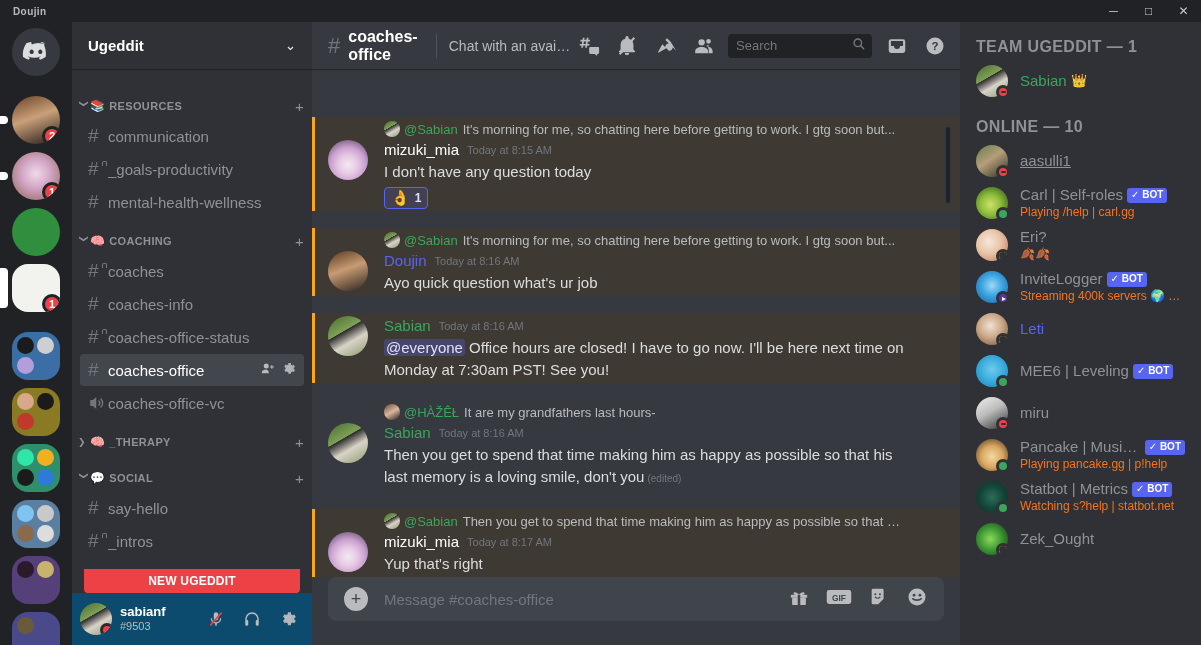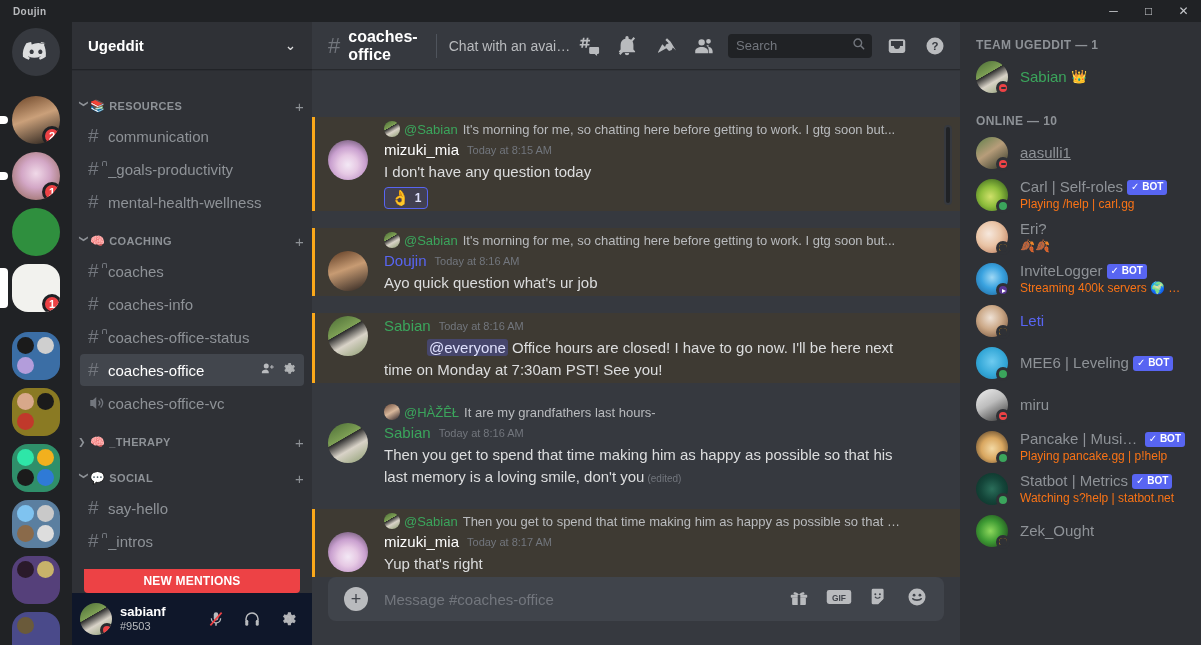--- a/index.html
+++ b/index.html
@@ -96,21 +96,21 @@
   }
   .chan .nm{ overflow:hidden; white-space:nowrap; text-overflow:ellipsis; }
   .chan .acts{ margin-left:auto; display:flex; gap:6px; align-items:center; color:#b9bbbe; }
   .newmentions{
     position:absolute; left:12px; right:12px; bottom:0; height:24px;
     background:#ed4245; color:#fff; border-radius:0 0 4px 4px;
     display:flex; align-items:center; justify-content:center;
     font-size:12px; font-weight:bold; letter-spacing:.2px; cursor:pointer;
   }
   .userpanel{
-    flex:0 0 52px; height:52px; background:#0f172a; display:flex;
+    flex:0 0 52px; height:52px; background:#0c4a6e; display:flex;
     align-items:center; padding:0 8px;
   }
   .upav{ position:relative; width:32px; height:32px; border-radius:50%; overflow:hidden; flex:0 0 32px; }
   .upstatus{
     position:absolute; right:-2px; bottom:-2px; width:14px; height:14px;
     border-radius:50%; border:3px solid #292b2f;
   }
   .upnames{ margin-left:8px; line-height:1.15; }
   .upname{ color:#fff; font-size:13px; font-weight:bold; }
   .uptag{ color:#b9bbbe; font-size:11px; }
@@ -167,21 +167,21 @@
     margin-right:16px; margin-top:1px;
   }
   .mcontent{ flex:1 1 auto; min-width:0; }
   .mhead{ display:flex; align-items:flex-end; line-height:1.375rem; }
   .mauthor{ font-size:15px; font-weight:500; }
   .mtime{ color:#72767d; font-size:11px; margin-left:8px; }
   .mtext{ color:#dcddde; font-size:15px; line-height:1.375rem; word-wrap:break-word; }
   .edited{ color:#72767d; font-size:10px; margin-left:3px; }
   .ping{
     background:rgba(88,101,242,.3); color:#dee0fc; border-radius:3px;
-    padding:0 2px; font-weight:500;margin-left:43px;
+    padding:0 2px; font-weight:500;
   }
   .reactions{ display:flex; margin-top:4px; }
   .reaction{
     display:flex; align-items:center; gap:5px; height:22px; padding:0 6px;
     background:rgba(88,101,242,.16); border:1px solid #5865f2; border-radius:4px;
     cursor:pointer;
   }
   .reaction .rc{ color:#dee0fc; font-size:12px; font-weight:600; }
   .thumb{
     position:absolute; right:8px; width:8px; background:#202225;
@@ -199,21 +199,21 @@
   }
   .cplace{ color:#72767d; font-size:15px; flex:1 1 auto; }
   .cicons{ display:flex; align-items:center; gap:16px; color:#b9bbbe; }
 
   
   .members{
     position:absolute; right:0; top:22px; width:241px; height:623px;
     background:#2f3136; padding-top:16px; overflow:hidden;
   }
   .mcat{
-    color:#8e9297; font-size:12px; font-weight:bold; letter-spacing:.35px;
+    color:#8e9297; font-size:16px; font-weight:bold; letter-spacing:.35px;
     text-transform:uppercase; padding:0 8px 4px 16px; margin-top:16px;
   }
   .mcat:first-child{ margin-top:0; }
   .member{
     display:flex; align-items:center; height:42px; margin:0 8px; padding:0 8px;
     border-radius:4px; cursor:pointer;
   }
   .mav{ position:relative; width:32px; height:32px; flex:0 0 32px; margin-right:12px; }
   .mavimg{ width:32px; height:32px; border-radius:50%; overflow:hidden; }
   .mdot{
@@ -440,21 +440,21 @@
           <span class="plus">+</span>
         </div>
         <div class="chan">
           <span class="hash">#</span>
           <span class="nm">say-hello</span>
         </div>
         <div class="chan">
           <span class="hash">#<span class="lock"></span></span>
           <span class="nm">_intros</span>
         </div>
-        <div class="newmentions">NEW MENTIONS</div>
+        <div class="newmentions">NEW UGEDDIT</div>
     </div>
     <div class="userpanel">
       <div class="upav a-sabian">
         <div class="upstatus" id="up-status" style="background: rgb(237, 66, 69); position: absolute;">
             <span style="position:absolute;left:3px;top:5.5px;width:8px;height:3px;background:#292b2f;border-radius:2px;display:block;"></span>
           </div>
       </div>
       <div class="upnames">
         <div class="upname">sabianf</div>
         <div class="uptag">#9503</div>

